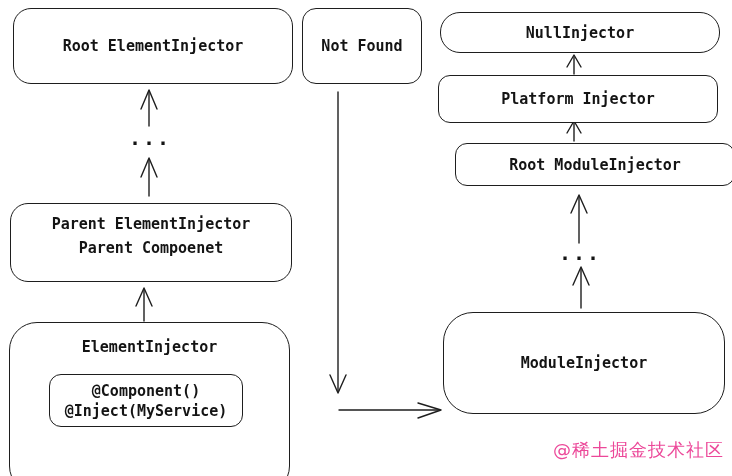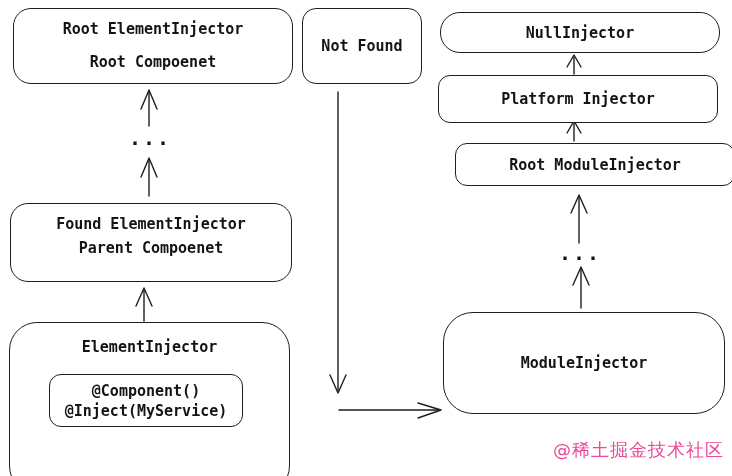--- a/index.html
+++ b/index.html
@@ -88,27 +88,26 @@
       <polyline points="571,213 579,195 587,213"></polyline>
     </g>
     <g>
       <line x1="581" y1="308" x2="581" y2="269"></line>
       <polyline points="573,285 581,267 589,285"></polyline>
     </g>
   </svg>
 
   <div class="box" id="box-root-element">
     <div class="line">Root ElementInjector</div>
-    <div class="line">Root Compoenet</div>
   </div>
 
   <div class="dots" id="dots-left">...</div>
 
   <div class="box" id="box-parent">
-    <div class="line">Found ElementInjector</div>
+    <div class="line">Parent ElementInjector</div>
     <div class="line">Parent Compoenet</div>
   </div>
 
   <div class="box" id="box-element">
     <div class="box-title">ElementInjector</div>
     <div class="box" id="box-element-inner">
       <div class="line">@Component()</div>
       <div class="line">@Inject(MyService)</div>
     </div>
   </div>

